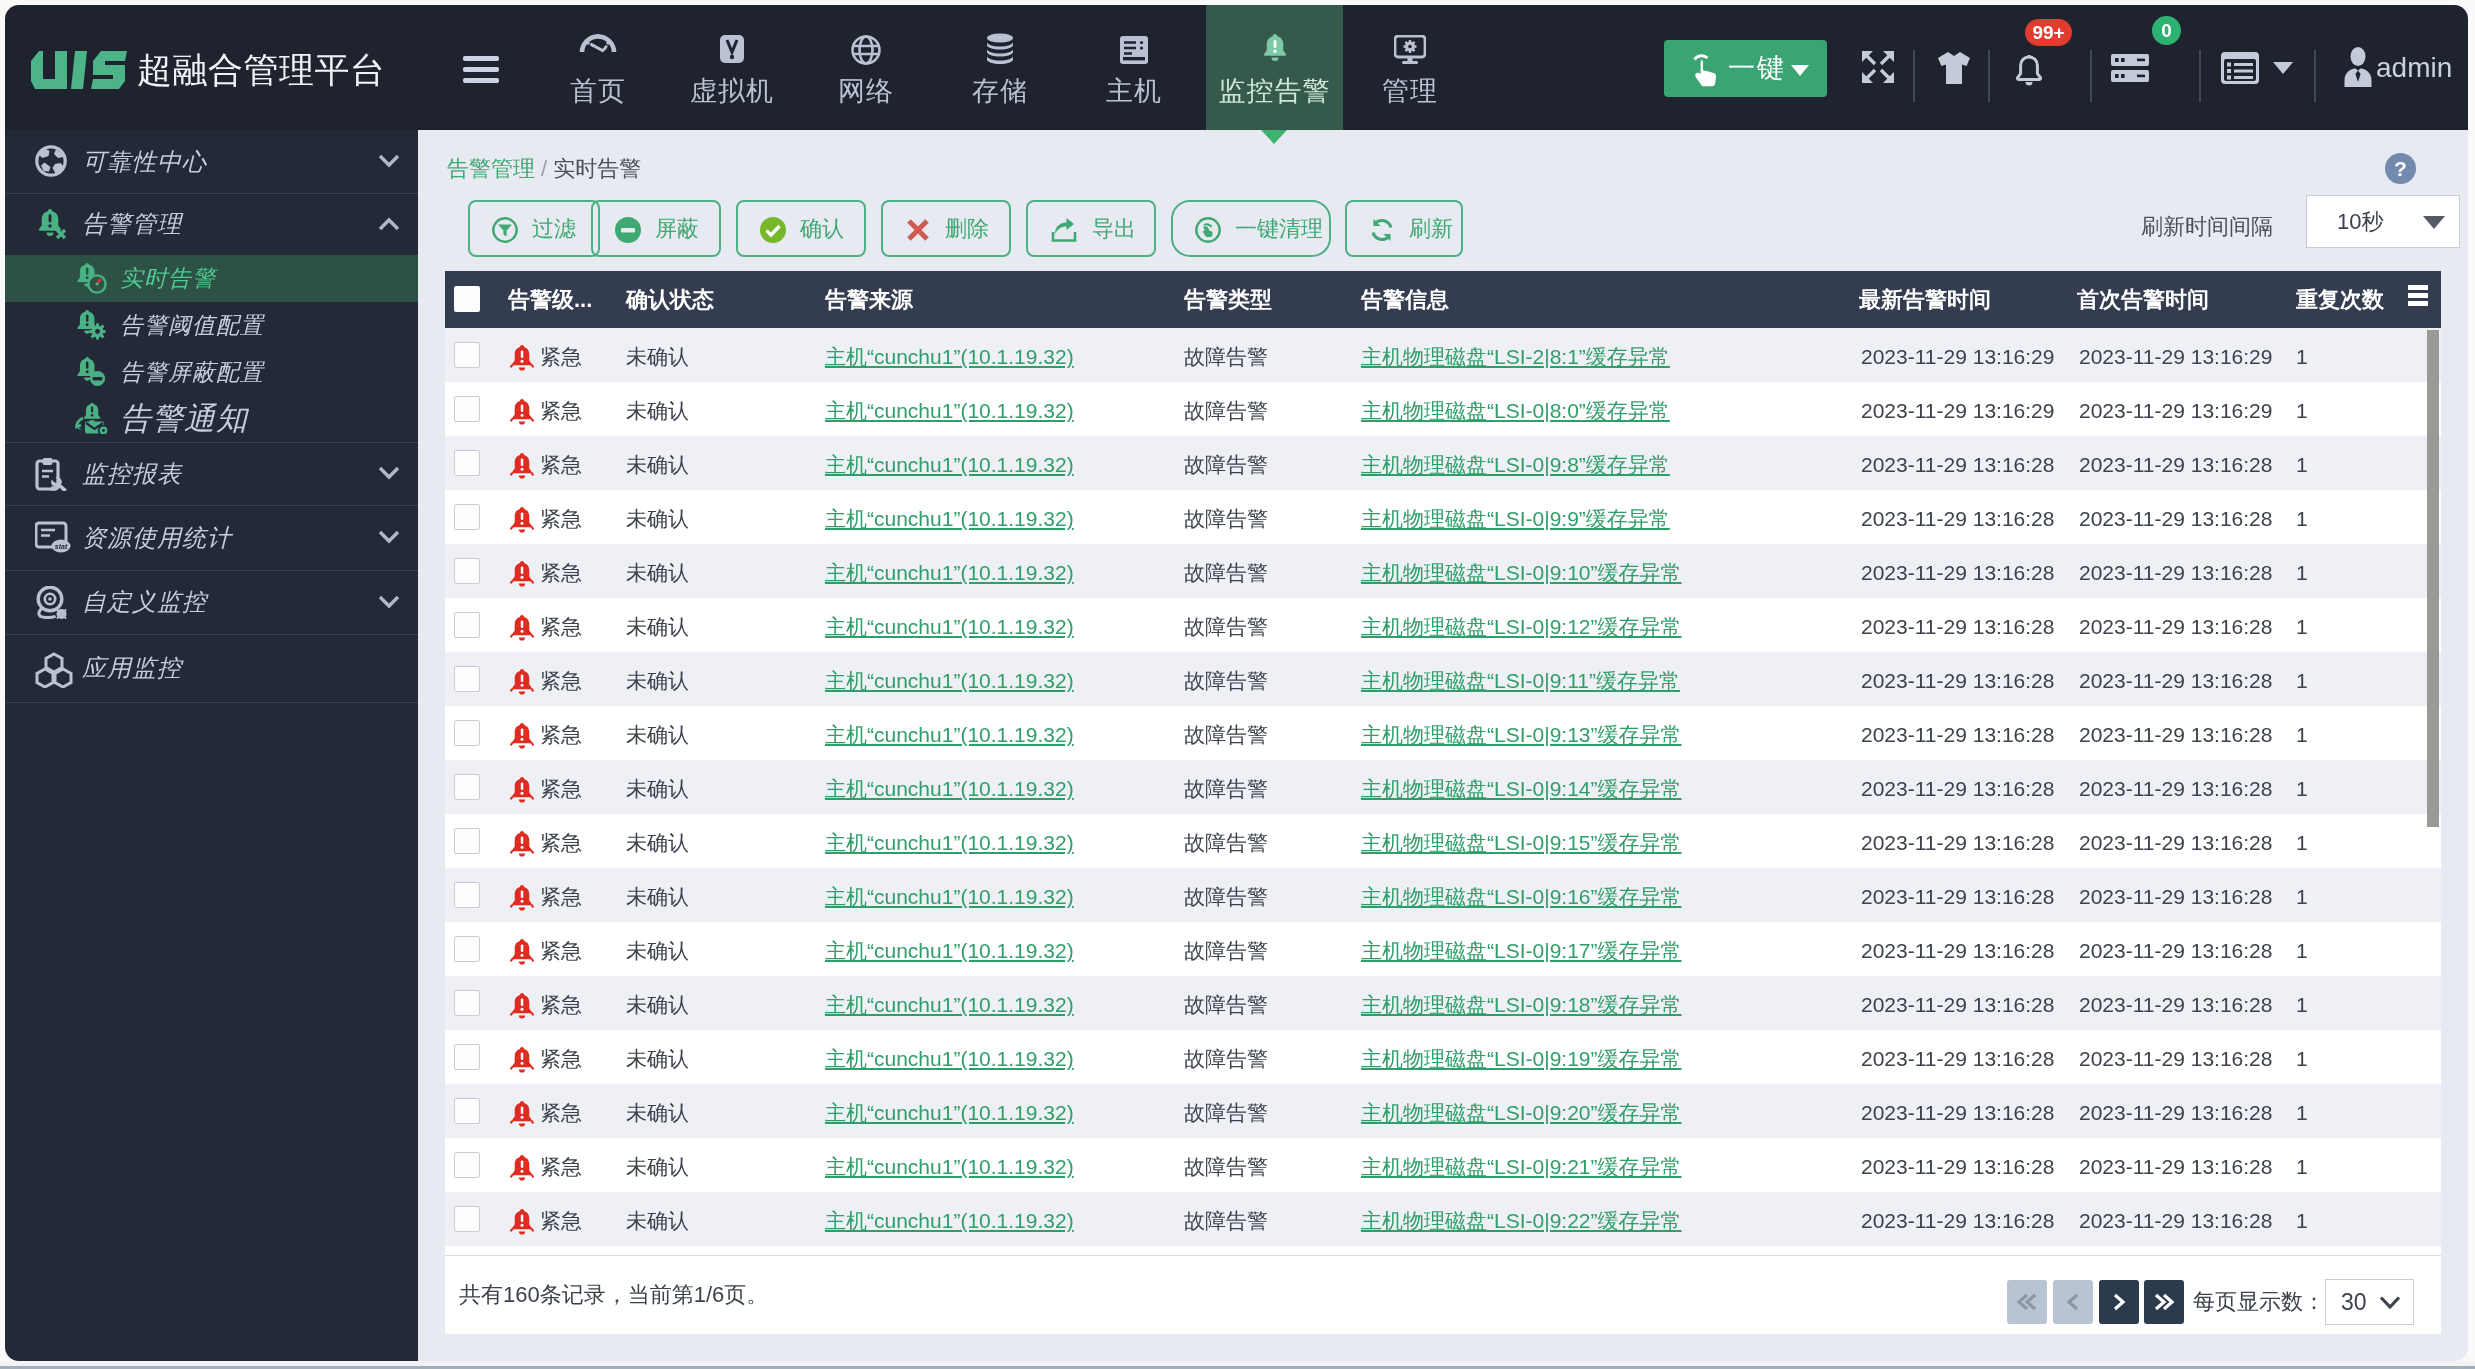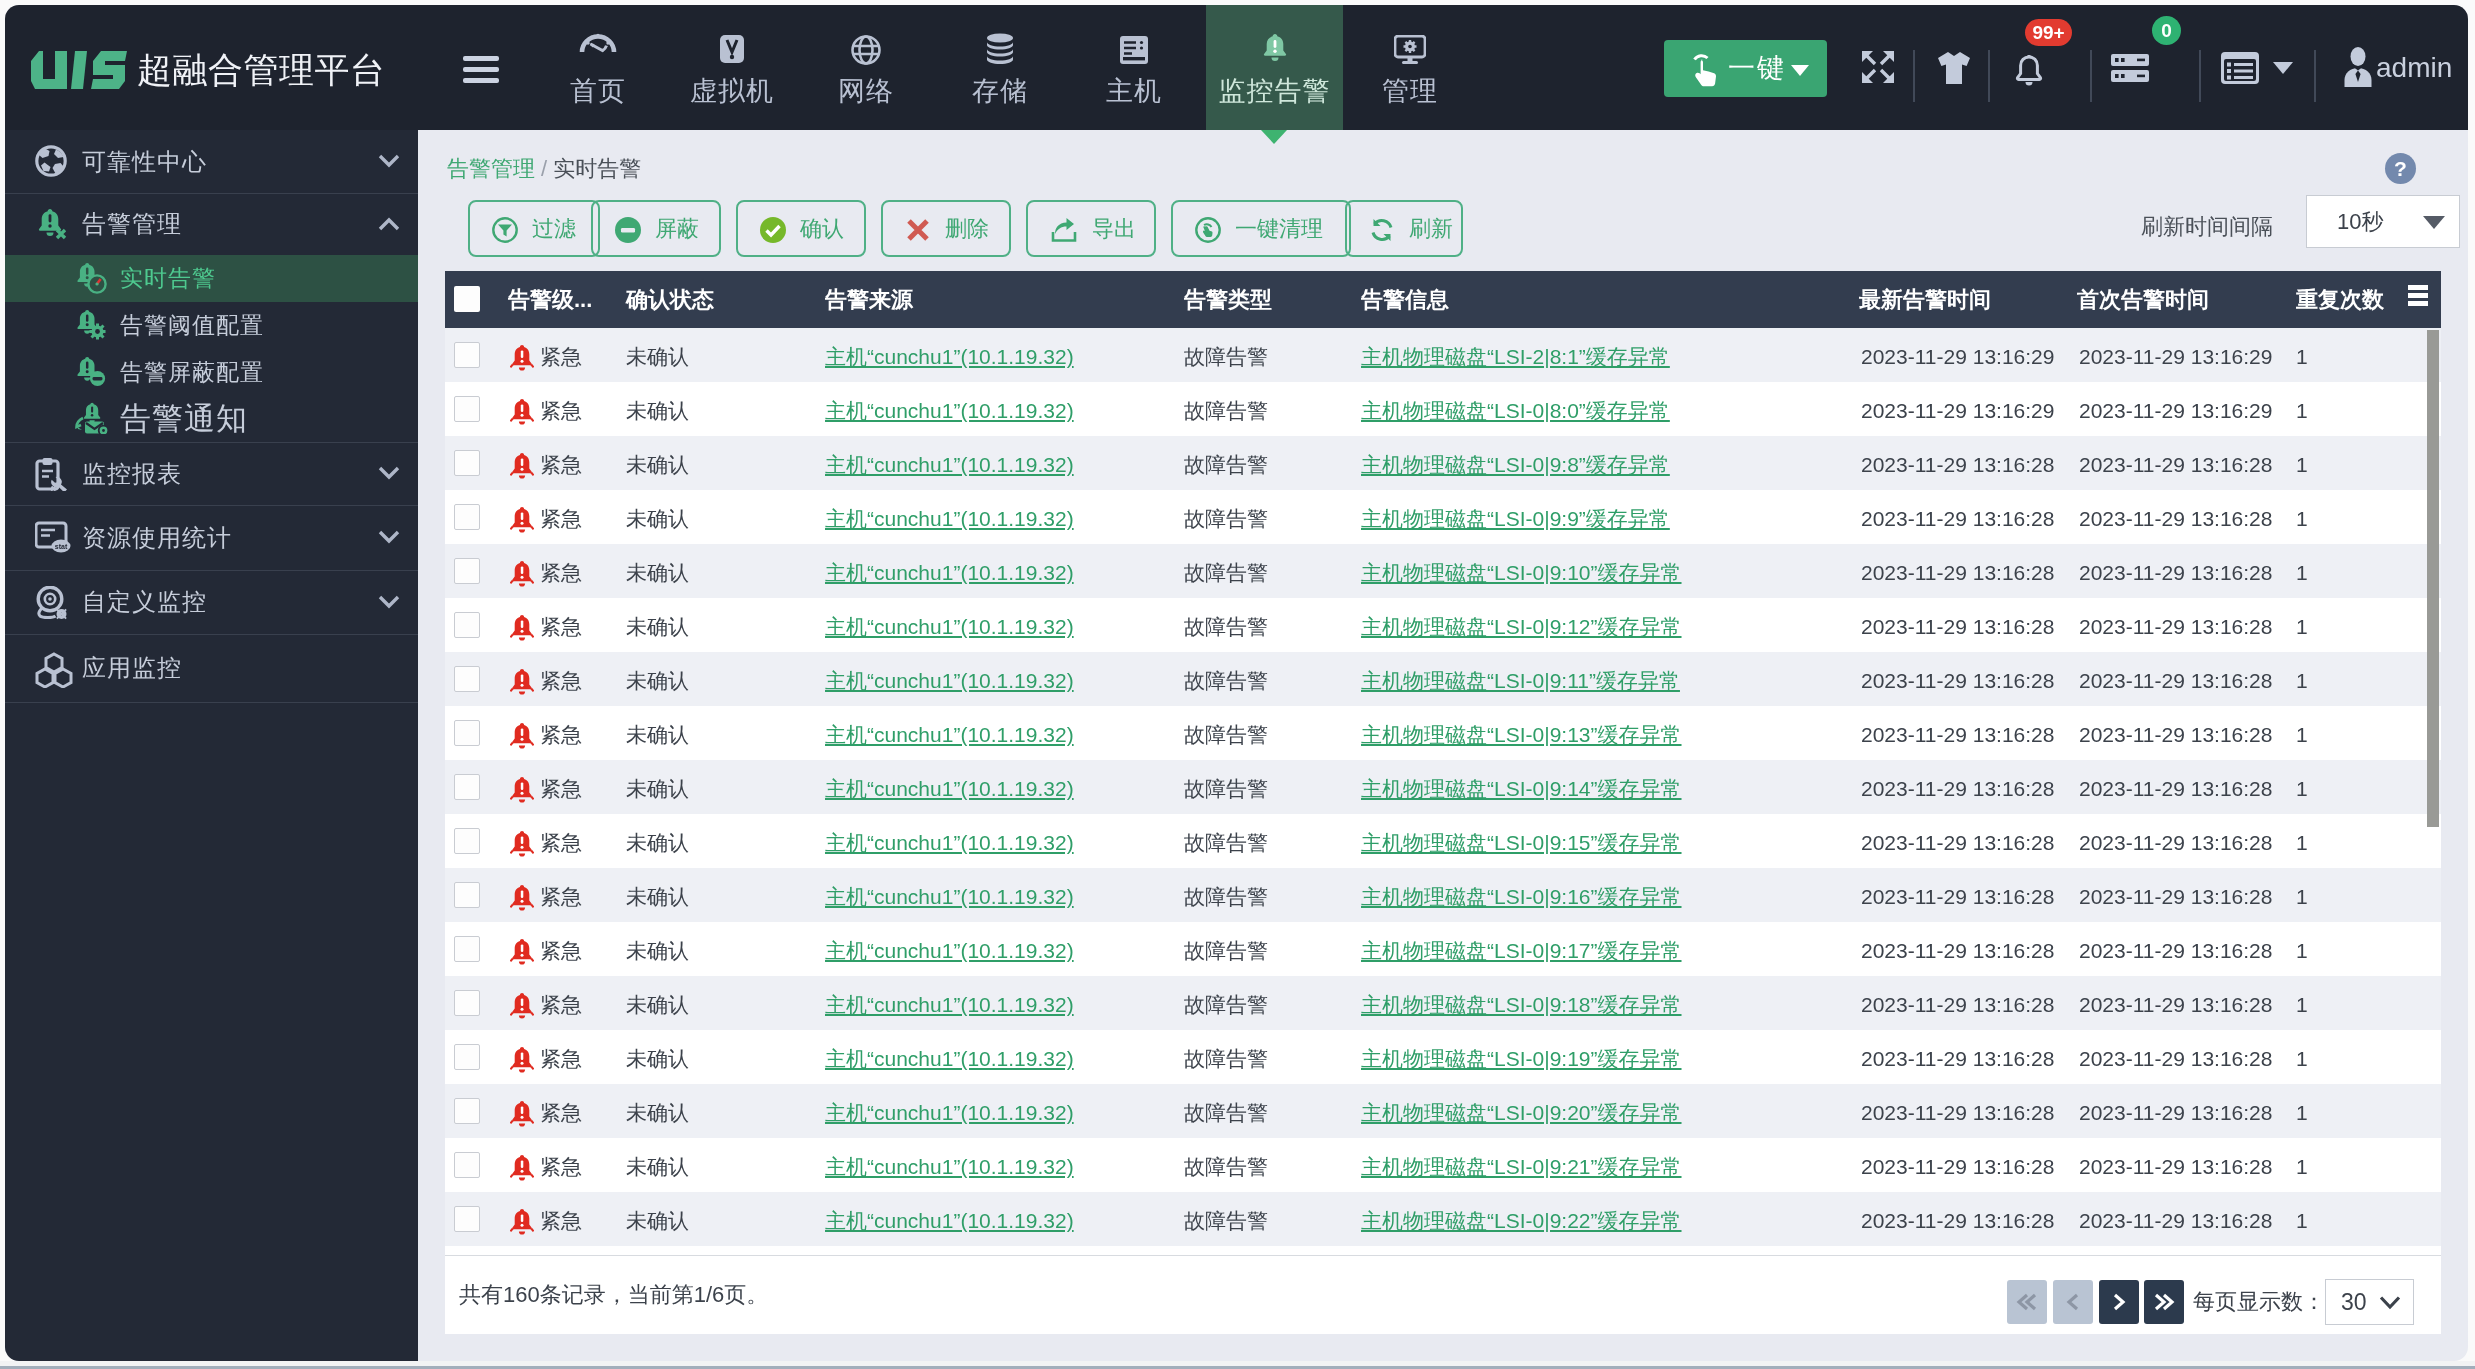--- a/index.html
+++ b/index.html
@@ -5,21 +5,21 @@
 svg{display:block;}
 html,body{width:2475px;height:1369px;background:#fafafa;font-family:"Liberation Sans",sans-serif;overflow:hidden;}
 .abs{position:absolute;}
 #app{position:absolute;left:5px;top:5px;width:2463px;height:1356px;border-radius:14px;overflow:hidden;background:#e8eaf1;}
 #topbar{position:absolute;left:0;top:0;width:2463px;height:125px;background:#1e232e;}
 #sidebar{position:absolute;left:0;top:125px;width:413px;height:1231px;background:#232936;}
 .navit{position:absolute;top:0;height:125px;width:134px;text-align:center;color:#b9c1d2;}
 .navlab{position:absolute;width:100%;top:68px;font-size:27px;letter-spacing:1px;}
 .navic{position:absolute;left:50%;transform:translateX(-50%);}
 .vdiv{position:absolute;top:45px;height:52px;width:2px;background:#414958;}
-.sideit{position:absolute;left:0;width:413px;color:#c6cdda;font-size:24px;}
+.sideit{position:absolute;left:0;width:413px;color:#c6cdda;font-size:24px;font-style:italic;}
 .sideborder{position:absolute;left:0;width:413px;height:1px;background:#39404e;}
 .hdrcell{position:absolute;color:#fff;font-size:22px;font-weight:bold;top:0;height:57px;line-height:57px;}
 .row{position:absolute;left:0;width:1996px;height:54px;}
 .cell{position:absolute;top:0;height:58px;line-height:58px;font-size:21px;color:#3c424b;}
 .glink{color:#2f9e68;text-decoration:underline;}
 .cb{position:absolute;width:26px;height:26px;background:#fdfdfd;border:1px solid #c9ccd2;border-radius:2px;}
 .btn{position:absolute;top:195px;height:57px;border:2px solid #4fb086;border-radius:8px;color:#3fa873;font-size:22px;}
 .btn .bic{position:absolute;left:22px;top:15px;}
 .btn .blab{position:absolute;top:0;line-height:53px;}
 .pgbtn{position:absolute;top:1275px;width:40px;height:44px;border-radius:3px;}
@@ -445,21 +445,21 @@
     </div>
 <div class="btn" style="left:1021px;width:130px;">
       <div class="bic">
         <svg width="28" height="26" viewBox="0 0 28 26" style="">
           <path fill="none" stroke="#3fa873" stroke-width="2.6" d="M3 15v8.5h22V15"></path>
           <path fill="#3fa873" d="M16.5 1l7.5 6-7.5 6V9.5C11 9.5 7.5 12 5 17c0-6.5 3.5-11 11.5-11.5z"></path>
         </svg>
       </div>
       <div class="blab" style="left:64px;">导出</div>
     </div>
-<div class="btn" style="left:1166px;width:180px;">
+<div class="btn" style="left:1166px;width:160px;border-radius:19px;">
       <div class="bic">
         <svg width="26" height="26" viewBox="0 0 26 26" style="">
           <circle cx="13" cy="13" r="11.7" fill="none" stroke="#3fa873" stroke-width="2.4"></circle>
           <path fill="none" stroke="#3fa873" stroke-width="2" d="M9 8a5.5 5.5 0 0 1 7.5 2"></path>
           <path fill="#3fa873" d="M10.5 9.5c.8-.5 1.8-.2 2.2.6l1.8 3.7 1.8.4c.8.2 1.3.9 1.2 1.7l-.3 2.6c-.1.8-.8 1.4-1.6 1.4h-3.7c-.5 0-1-.3-1.3-.7l-2.4-3.6c-.5-.7-.1-1.7.7-2l1 .4-1.4-3.4c-.3-.6 0-1.1.4-1.3z"></path>
         </svg>
       </div>
       <div class="blab" style="left:62px;">一键清理</div>
     </div>
 <div class="btn" style="left:1340px;width:118px;">

